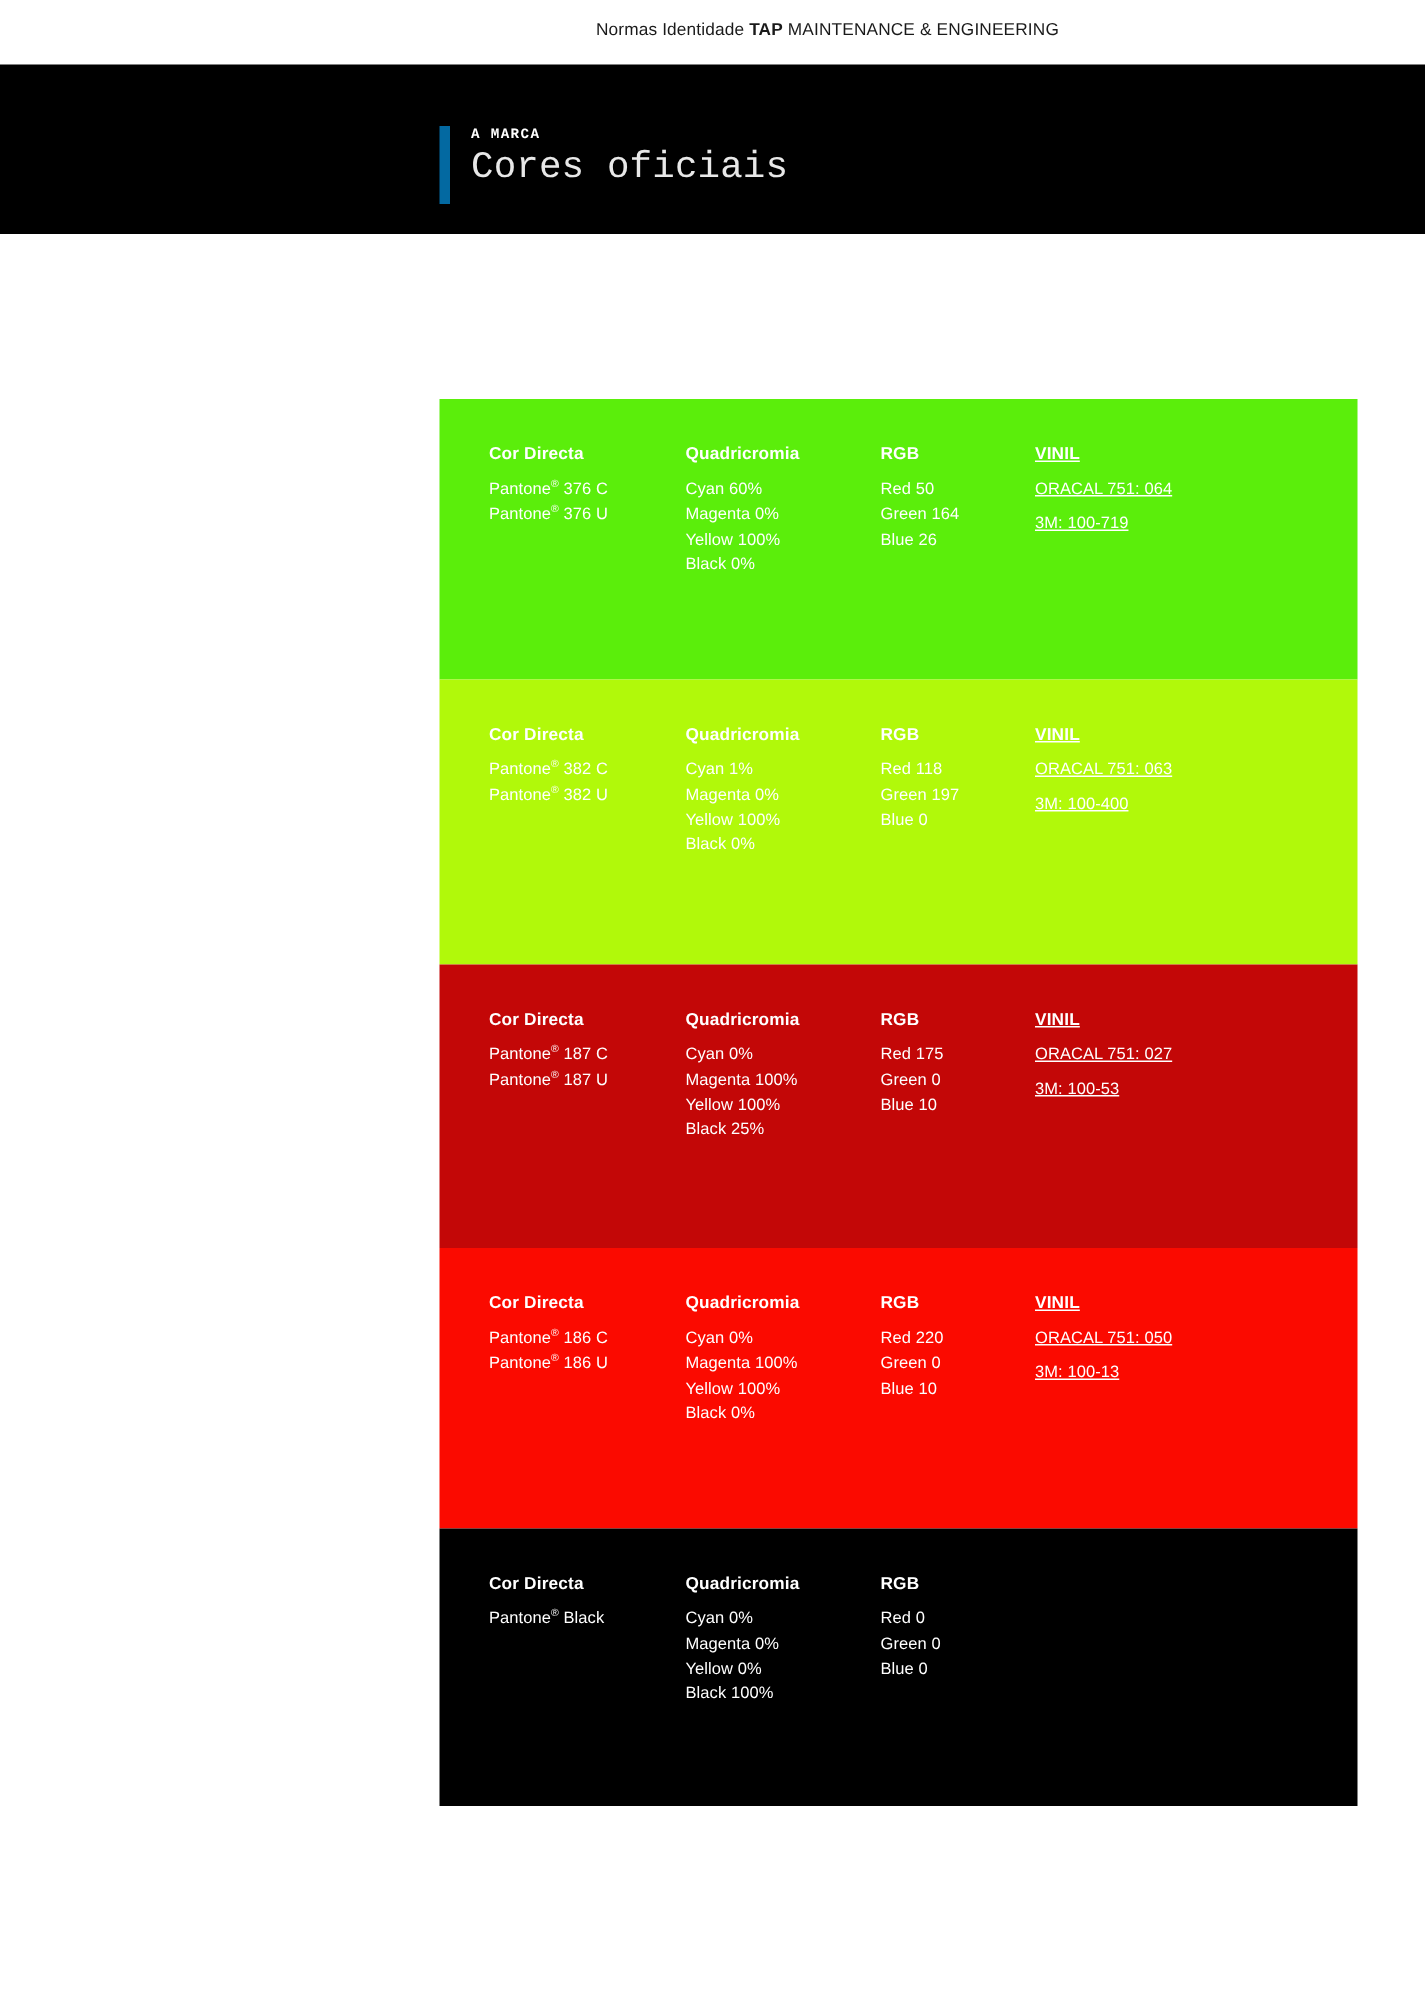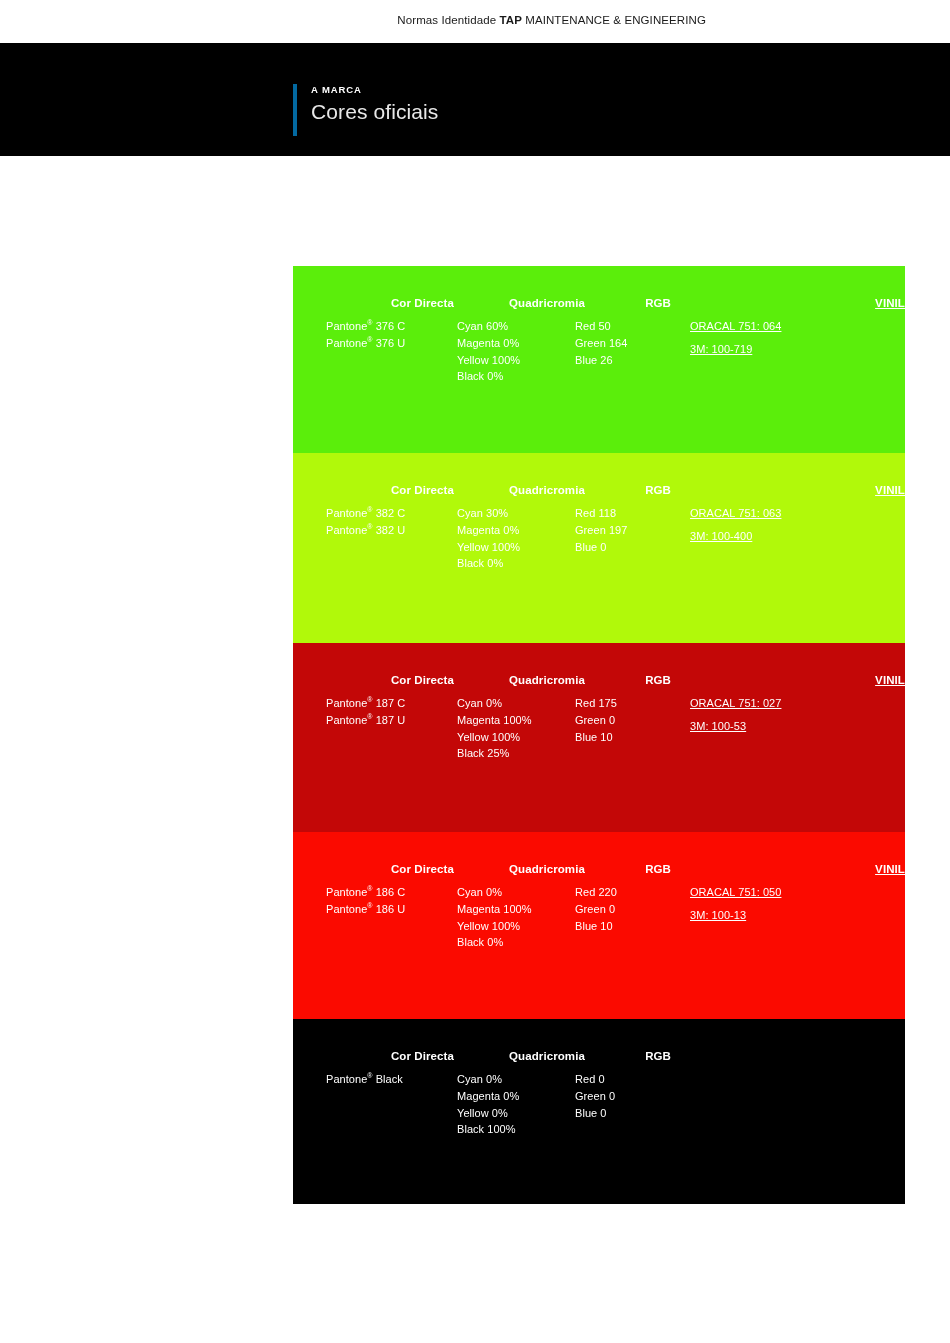--- a/index.html
+++ b/index.html
@@ -45,35 +45,36 @@
     left: 0;
     width: 950px;
     height: 113px;
     background: #000000;
   }
   .title-block {
     position: absolute;
     left: 293px;
     top: 41px;
     padding-left: 14px;
-    border-left: 4px solid #0369a1;
+    border-left: 7px solid #0369a1;
     height: 52px;
     box-sizing: border-box;
+    font-family: Liberation Mono, monospace;
   }
   .kicker {
     font-size: 9.5px;
     font-weight: bold;
     letter-spacing: 0.9px;
     color: #ffffff;
     line-height: 12px;
     margin: 0;
     padding: 0;
   }
   .title {
-    font-size: 21px;
+    font-size: 25px;
     font-weight: normal;
     color: #e8e8e8;
     line-height: 28px;
     margin: 2px 0 0 0;
     padding: 0;
     letter-spacing: 0.1px;
   }
 
   
   .swatch-stack {
@@ -91,30 +92,29 @@
   .swatch-cols {
     position: relative;
     height: 100%;
   }
   .col {
     position: absolute;
     top: 0;
   }
   .col-spot   { left: 33px;  width: 128px; }
   .col-cmyk   { left: 164px; width: 128px; }
-  .col-rgb    { left: 282px; width: 96px; }
+  .col-rgb    { left: 294px; width: 96px; }
   .col-vinyl  { left: 397px; width: 215px; text-decoration: underline; }
 
   .col-head {
     font-size: 11.5px;
     font-weight: bold;
     line-height: 17px;
     margin: 0 0 6px 0;
     letter-spacing: 0.1px;
-    text-align: right;
   }
   .col-line {
     font-size: 11px;
     line-height: 16.8px;
     margin: 0;
     letter-spacing: 0.05px;
     white-space: nowrap;
   }
   .col-line.spaced {
     margin-top: 6px;
@@ -178,21 +178,21 @@
 
   <div class="swatch h-382" id="sw1" style="background: rgb(177, 249, 10); color: rgb(255, 255, 255);">
     <div class="swatch-cols">
       <div class="col col-spot">
         <div class="col-head">Cor Directa</div>
         <div class="col-line">Pantone<sup class="reg">®</sup> 382 C</div>
         <div class="col-line">Pantone<sup class="reg">®</sup> 382 U</div>
       </div>
       <div class="col col-cmyk">
         <div class="col-head">Quadricromia</div>
-        <div class="col-line">Cyan 30%</div>
+        <div class="col-line">Cyan 1%</div>
         <div class="col-line">Magenta 0%</div>
         <div class="col-line">Yellow 100%</div>
         <div class="col-line">Black 0%</div>
       </div>
       <div class="col col-rgb">
         <div class="col-head">RGB</div>
         <div class="col-line">Red 118</div>
         <div class="col-line">Green 197</div>
         <div class="col-line">Blue 0</div>
       </div>

